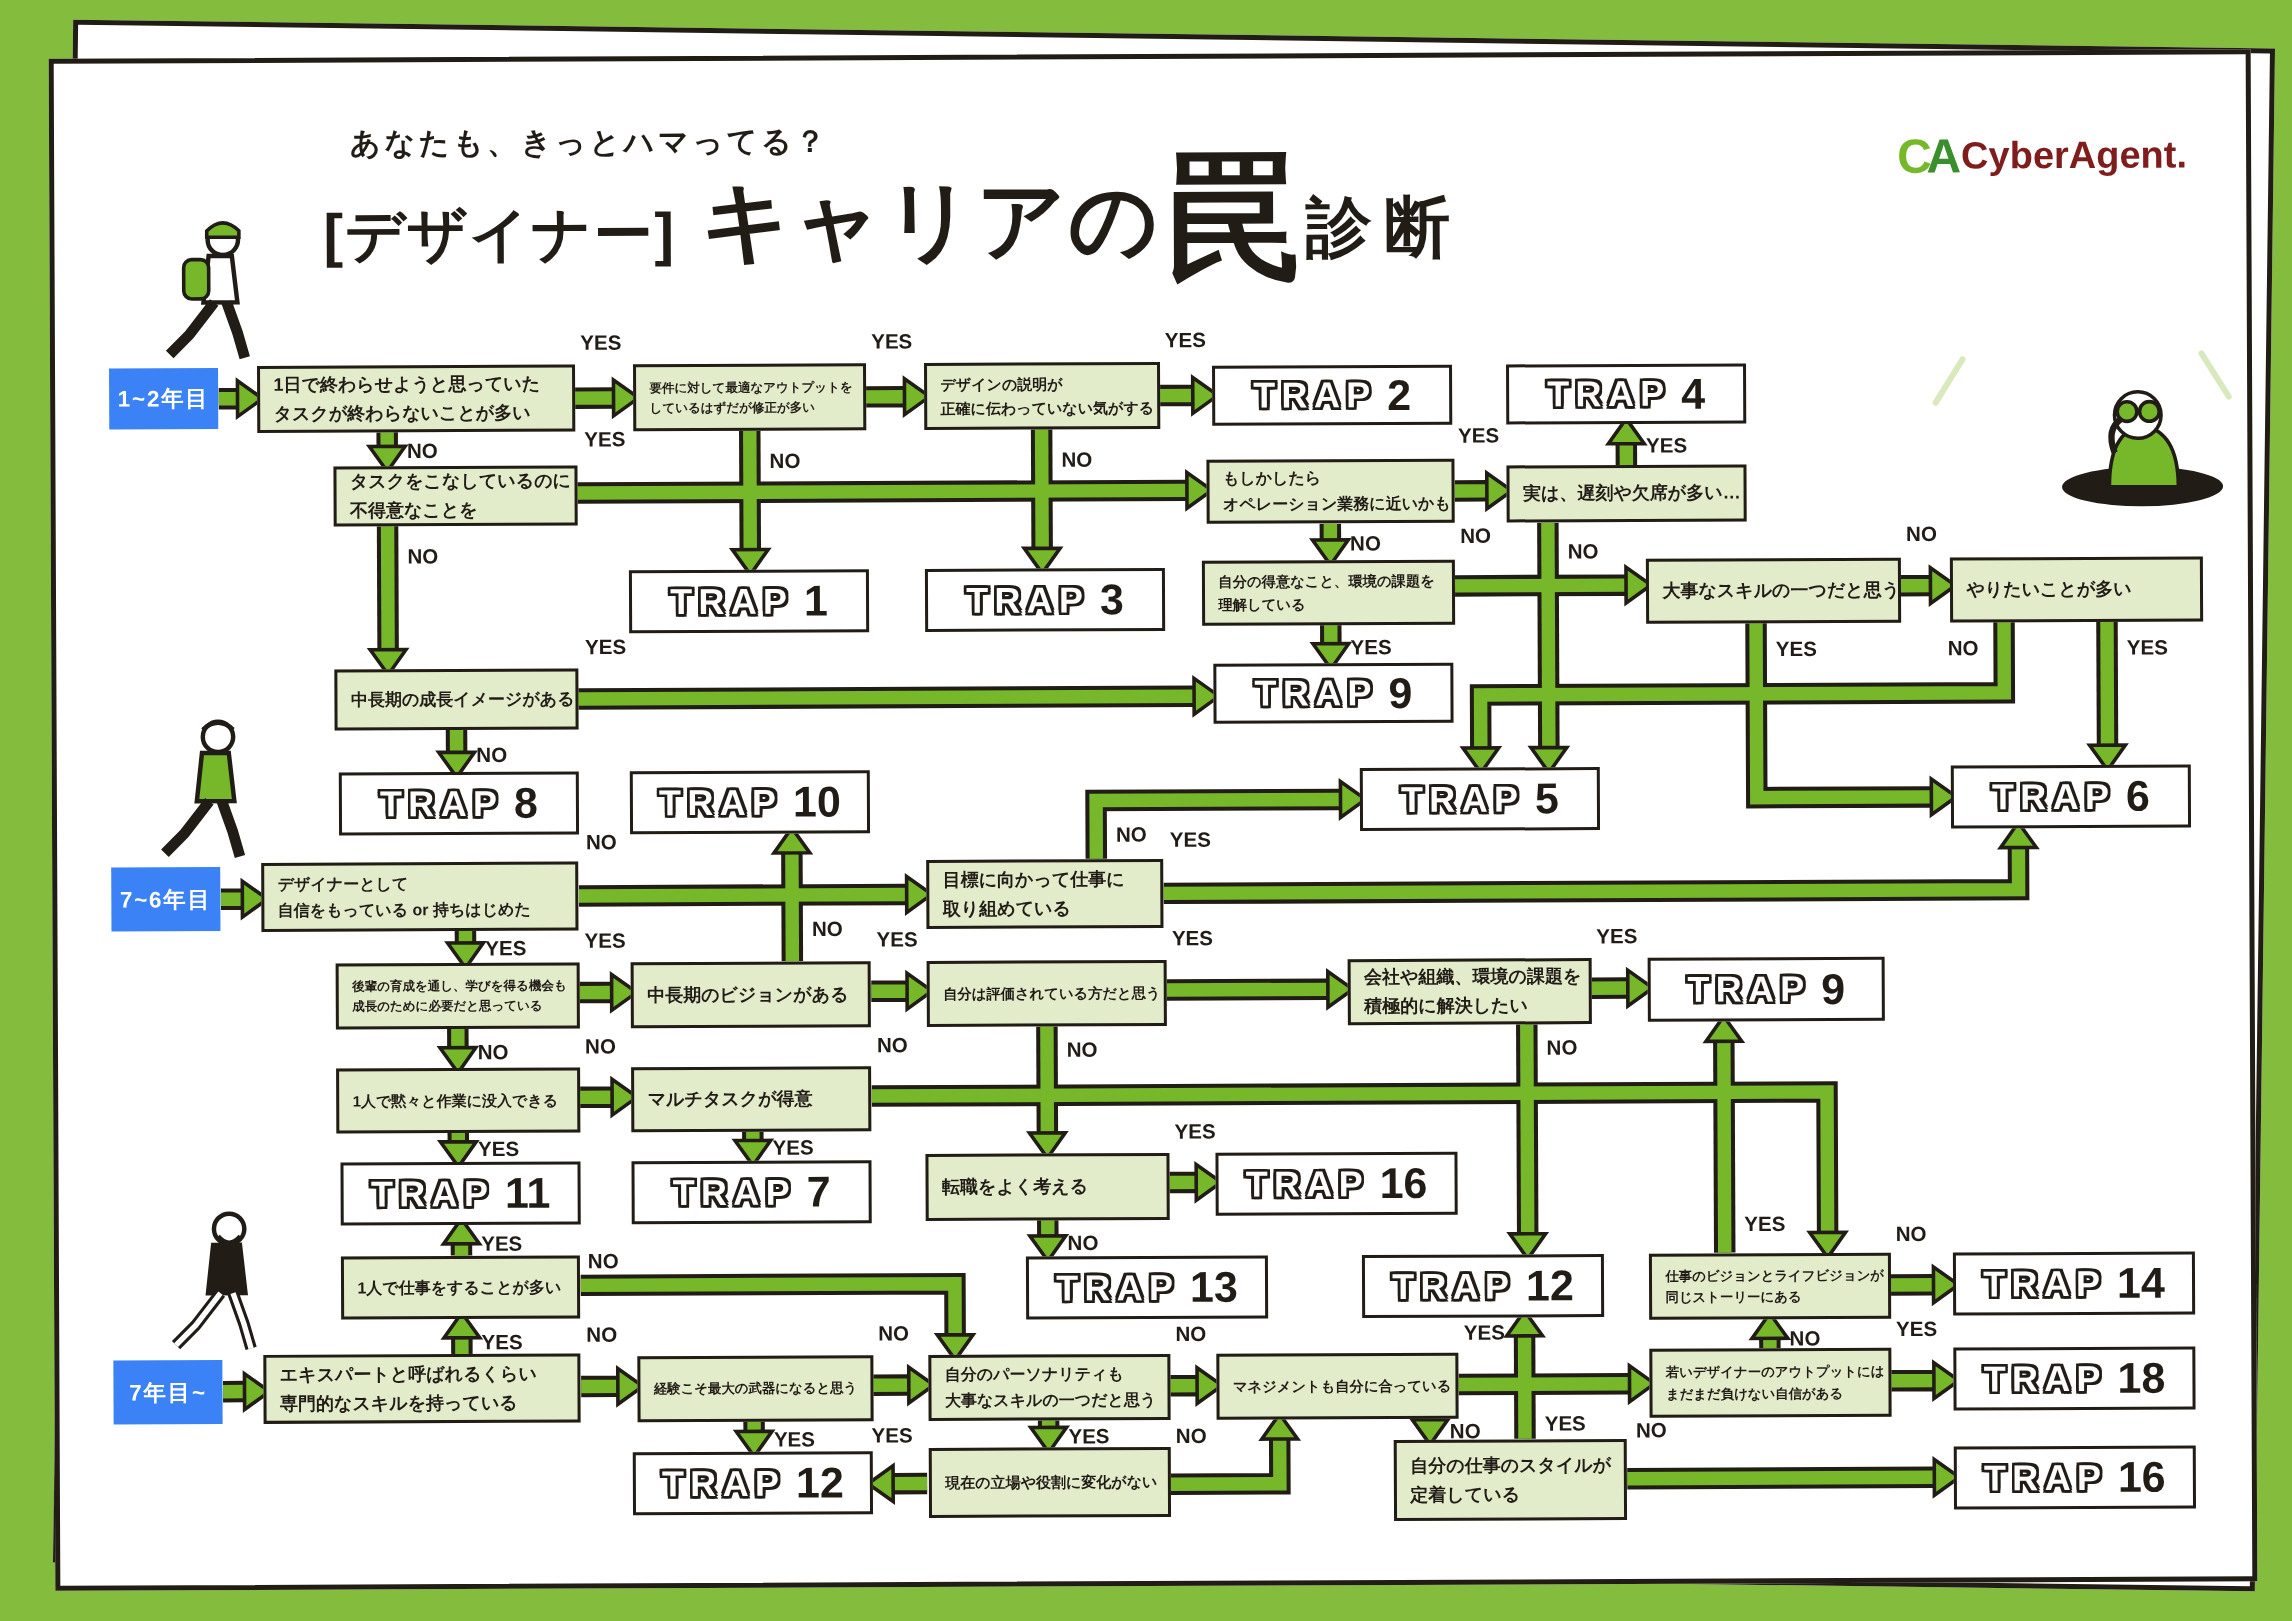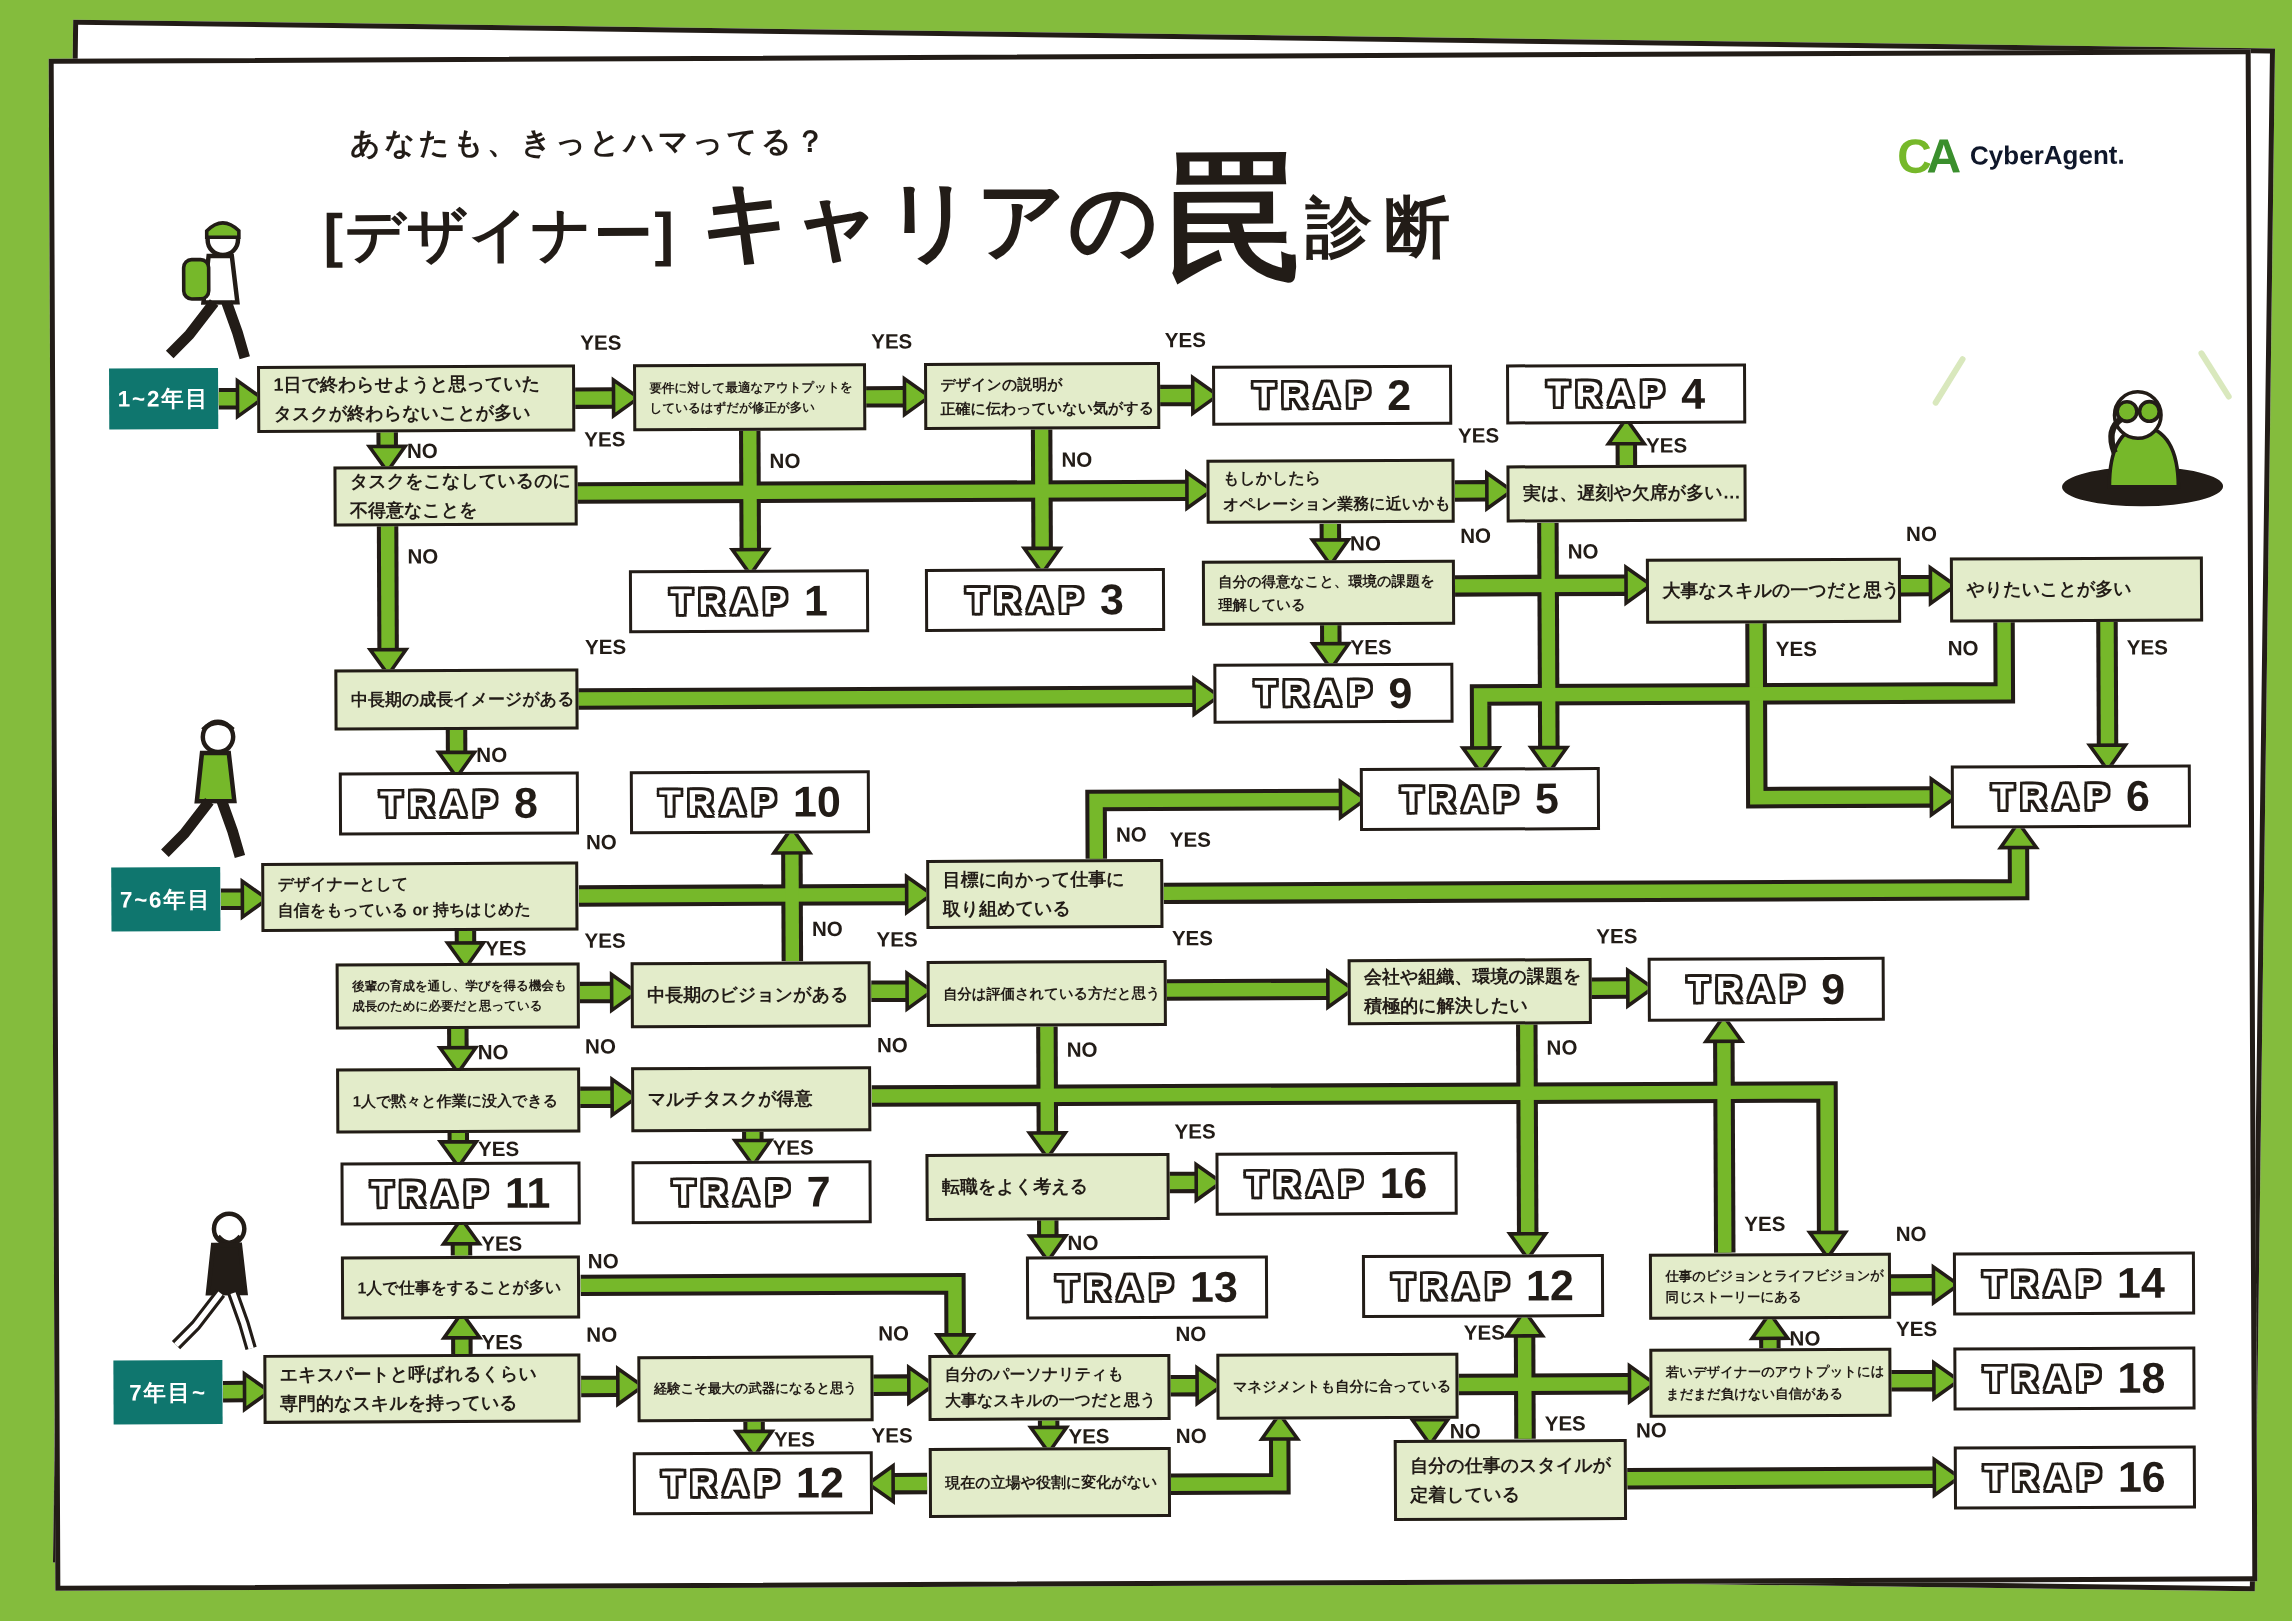--- a/index.html
+++ b/index.html
@@ -12,33 +12,33 @@
   
   .subtitle{position:absolute;left:296px;top:61px;font-size:30px;font-weight:800;letter-spacing:3.6px;}
   .title-row{position:absolute;left:269px;top:90px;display:flex;align-items:flex-end;white-space:nowrap;}
   .title-bracket{font-size:59px;font-weight:900;letter-spacing:1.8px;padding-bottom:12.5px;}
   .title-main{font-size:88px;font-weight:900;margin-left:25px;letter-spacing:1.8px;padding-bottom:5.4px;}
   .title-trap{font-size:136px;font-weight:900;line-height:1;margin-left:3.6px;}
   .title-suffix{font-size:66px;font-weight:900;margin-left:6px;letter-spacing:12.5px;padding-bottom:10.7px;}
   .logo{position:absolute;left:1843px;top:73px;display:flex;align-items:center;}
   .ca-c{font-size:48px;font-weight:900;color:#76b82a;letter-spacing:-5.4px;}
   .ca-a{font-size:48px;font-weight:900;color:#3a8f2d;}
-  .logo-text{font-size:26px;font-weight:800;margin-left:9px;color:#0f172a;}
+  .logo-text{font-size:38px;font-weight:800;color:#7f1d1d;}
   .note{position:absolute;left:1881px;top:195px;width:296px;text-align:center;
         font-size:28px;font-weight:800;line-height:1.6;letter-spacing:3.6px;}
   .ray{position:absolute;width:6.3px;height:57px;background:#d9e8bd;border-radius:3.6px;z-index:2;}
   .ray1{left:1891px;top:297px;transform:rotate(32deg);}
   .ray2{left:2157px;top:292px;transform:rotate(-32deg);}
   
   #edges{position:absolute;left:0;top:0;z-index:1;}
   .shaft-outline{fill:none;stroke:#221c17;stroke-width:24px;}
   .shaft{fill:none;stroke:#76b82a;stroke-width:15px;}
   .head{fill:#76b82a;stroke:#221c17;stroke-width:4px;}
   .edge-label{font:800 23px "Liberation Sans","DejaVu Sans",sans-serif;fill:#221c17;}
-  .badge{position:absolute;background:#0f766e;color:#fff;display:flex;align-items:center;justify-content:center;
+  .badge{position:absolute;background:#3b82f6;color:#fff;display:flex;align-items:center;justify-content:center;
          font-size:22.4px;font-weight:800;letter-spacing:1.8px;z-index:2;}
   .qbox{position:absolute;background:#e3ecca;border:3.6px solid #221c17;box-sizing:border-box;z-index:2;
         display:flex;flex-direction:column;justify-content:center;padding-left:13.4px;padding-right:5.4px;}
   .qline{font-weight:700;line-height:1.6;white-space:nowrap;}
   .trapbox{position:absolute;background:#fff;border:3.6px solid #221c17;box-sizing:border-box;z-index:2;
         display:flex;align-items:center;justify-content:center;gap:10.7px;}
   .trap-word{font-weight:900;font-size:36px;letter-spacing:6.3px;color:#fff;
         text-shadow:-2.7px -2.7px 0 #221c17,2.7px -2.7px 0 #221c17,-2.7px 2.7px 0 #221c17,2.7px 2.7px 0 #221c17,
                     -2.7px 0 0 #221c17,2.7px 0 0 #221c17,0 -2.7px 0 #221c17,0 2.7px 0 #221c17;}
   .trap-num{font-weight:900;font-size:43px;color:#221c17;}

